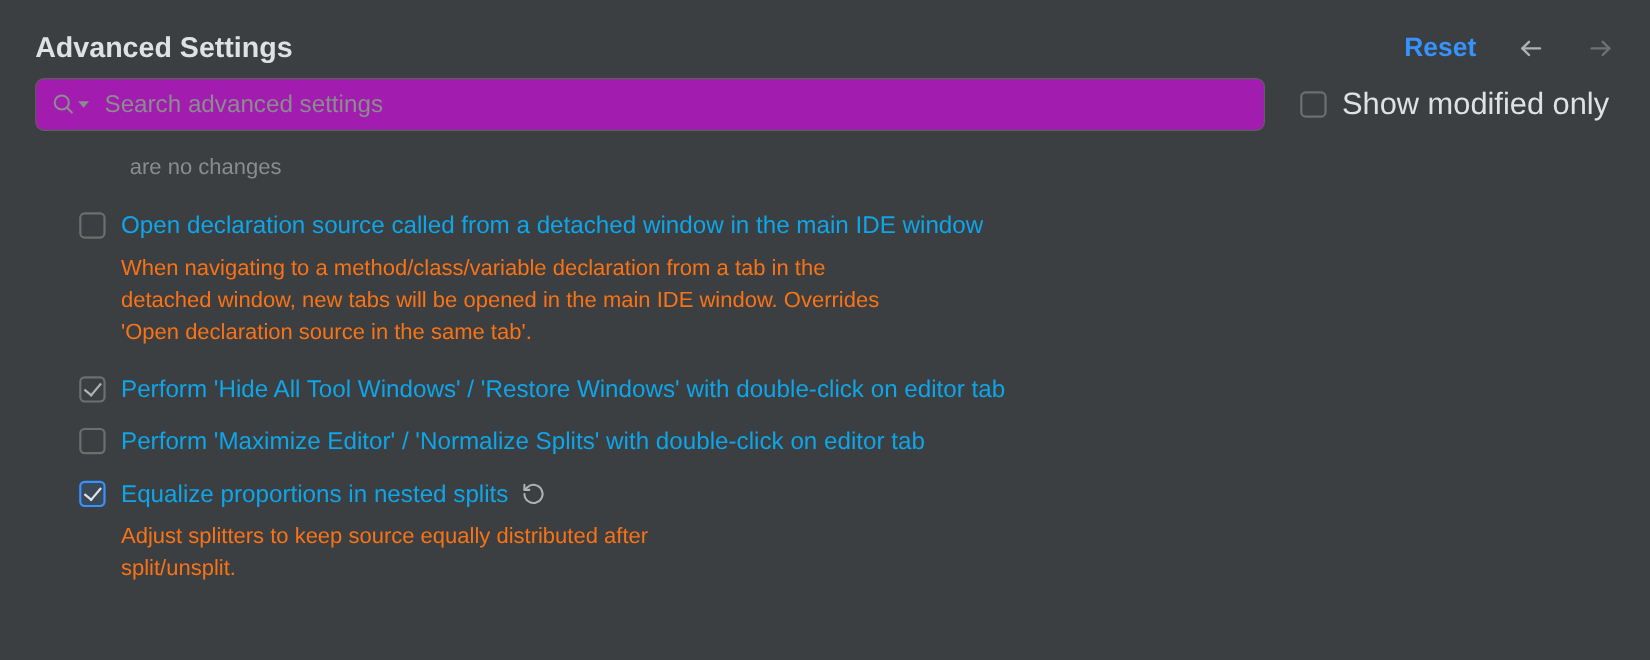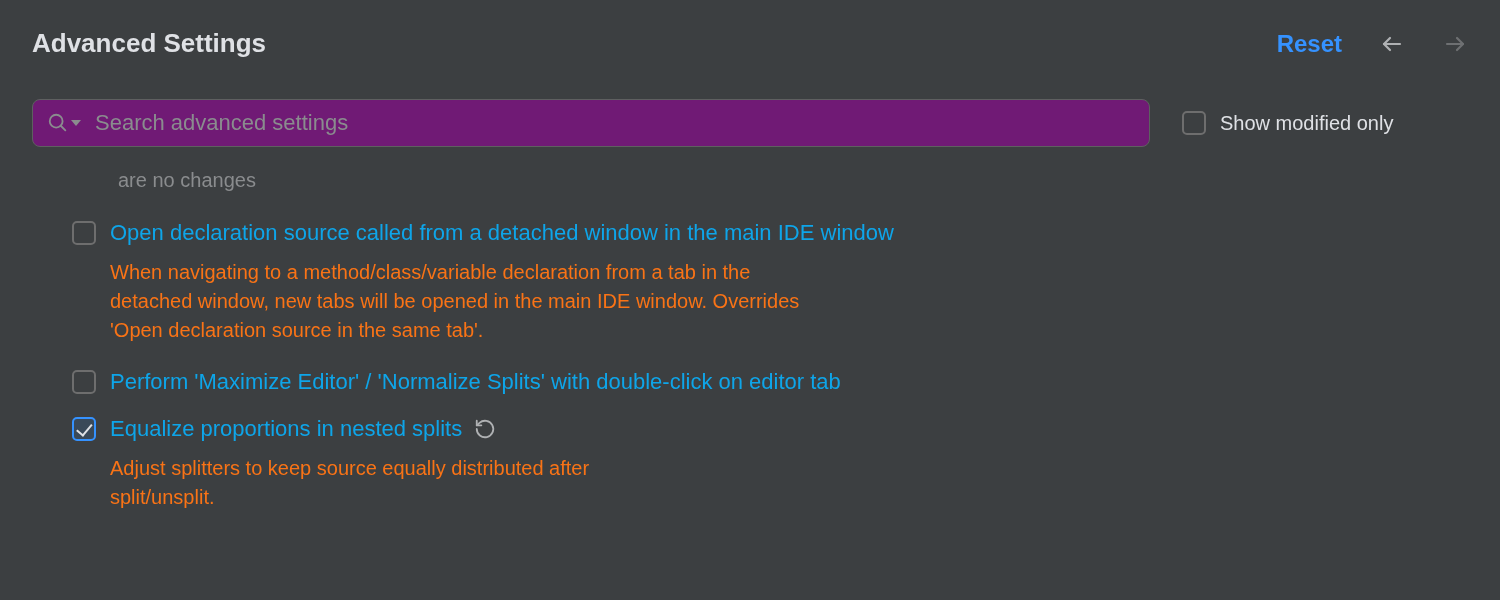--- a/index.html
+++ b/index.html
@@ -11,21 +11,21 @@
     color: #BBBBBB;
     overflow: hidden;
   }
   .container {
     padding: 28px 32px 0 32px;
   }
   .header {
     display: flex;
     align-items: center;
     justify-content: space-between;
-    margin-bottom: 40px;
+    margin-bottom: 12px;
   }
   .title {
     font-size: 26px;
     font-weight: 700;
     color: #DFE1E5;
   }
   .header-actions {
     display: flex;
     align-items: center;
     gap: 37px;
@@ -48,21 +48,21 @@
   .nav-arrow.disabled svg { stroke: #6E7072; }
   .search-row {
     display: flex;
     align-items: center;
     gap: 32px;
     margin-bottom: 22px;
   }
   .search-box {
     flex: 0 0 1118px;
     height: 48px;
-    background: #701a75;
+    background: #a21caf;
     border: 1px solid #5E6060;
     border-radius: 8px;
     display: flex;
     align-items: center;
     padding: 0 14px;
   }
   .search-icon {
     display: flex;
     align-items: center;
     margin-right: 14px;
@@ -104,21 +104,21 @@
     transform: rotate(-50deg) translate(1px,-1px);
   }
   .checkbox.highlight {
     border-color: #3592FF;
     background: rgba(53,146,255,0.12);
   }
   .checkbox.highlight.checked::after {
     border-color: #DFE1E5;
   }
   .check-label {
-    font-size: 20px;
+    font-size: 28px;
     color: #DFE1E5;
     line-height: 1.3;
   }
   .content {
     padding-left: 40px;
   }
   .fragment-text {
     font-size: 20px;
     color: #8A8C8E;
     margin-left: 46px;
@@ -204,20 +204,26 @@
     <div class="fragment-text">are no changes</div>
 
     <div class="setting-item with-desc">
       <div class="setting-head">
         <span class="checkbox"></span>
         <span class="setting-label">Open declaration source called from a detached window in the main IDE window</span>
       </div>
       <div class="setting-desc">When navigating to a method/class/variable declaration from a tab in the detached window, new tabs will be opened in the main IDE window. Overrides 'Open declaration source in the same tab'.</div>
     </div>
 
+    <div class="setting-item">
+      <div class="setting-head">
+        <span class="checkbox checked"></span>
+        <span class="setting-label">Perform 'Hide All Tool Windows' / 'Restore Windows' with double-click on editor tab</span>
+      </div>
+    </div>
 
     <div class="setting-item">
       <div class="setting-head">
         <span class="checkbox"></span>
         <span class="setting-label">Perform 'Maximize Editor' / 'Normalize Splits' with double-click on editor tab</span>
       </div>
     </div>
 
     <div class="setting-item with-desc">
       <div class="setting-head">

